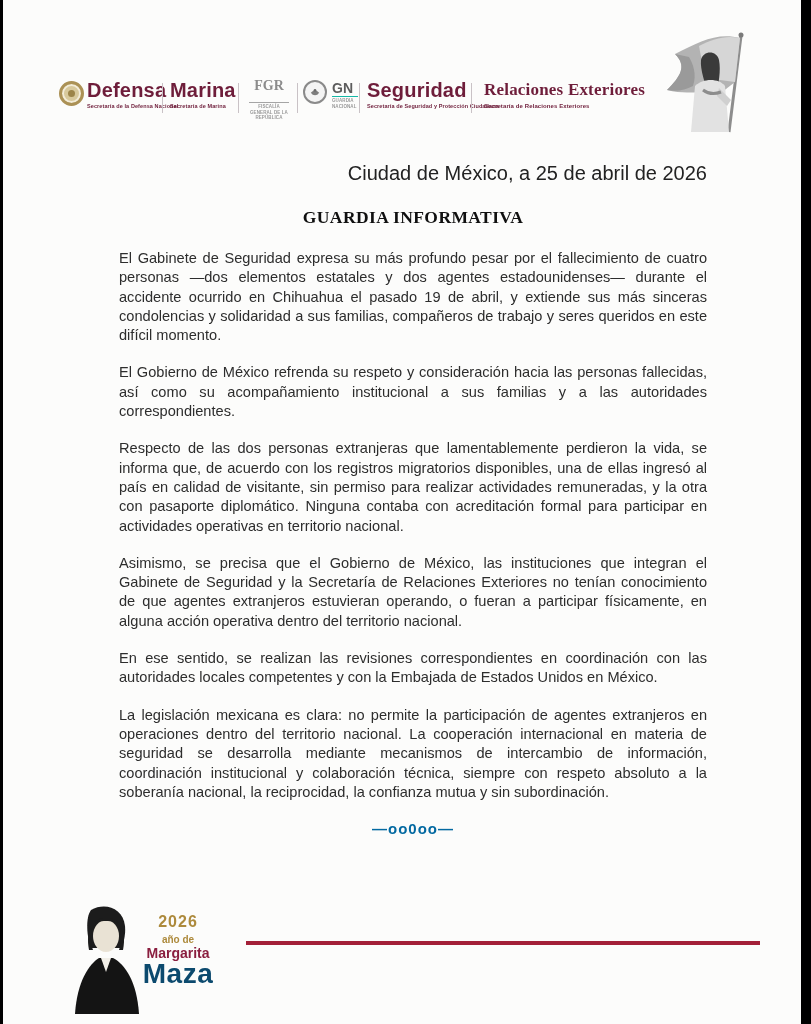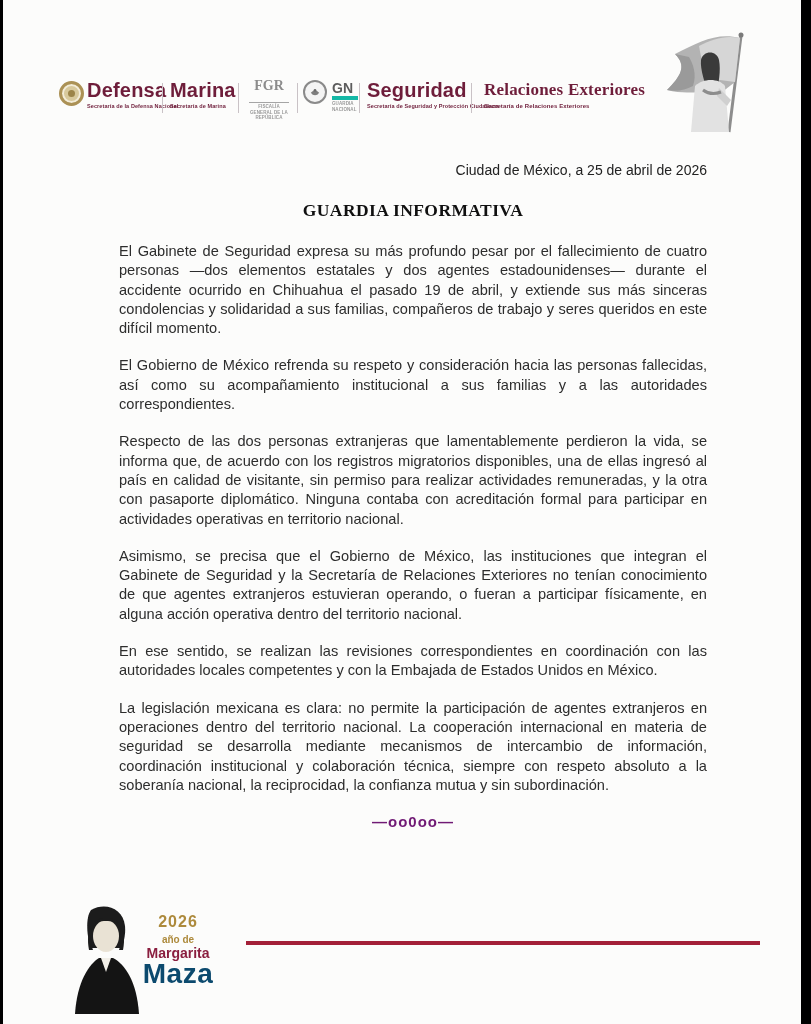--- a/index.html
+++ b/index.html
@@ -39,39 +39,39 @@
   .logo-fgr .fgr-word { font-family: "Liberation Serif", serif; font-weight: bold;
     font-size: 14px; color: #8c8c8c; border-bottom: 1px solid #a5a5a5; padding-bottom: 8px; }
   .logo-fgr .sublabel { font-size: 4.5px; color: #9a9a9a; white-space: normal; line-height: 5.5px; }
 
   .logo-gn { left: 300px; }
   .gn-circle { position: absolute; left: 0; top: 2px; width: 24px; height: 24px;
     border-radius: 50%; border: 2px solid #8a8a8a; background: #f4f4f4; }
   .gn-circle svg { width: 100%; height: 100%; }
   .gn-text { position: absolute; left: 29px; top: 2px; }
   .gn-text .gn-word { font-size: 14px; font-weight: bold; color: #5c5c5c;
-    border-bottom: 4px solid #14b8a6; line-height: 16px; }
+    border-bottom: 1px solid #14b8a6; line-height: 16px; }
   .gn-text .sublabel { font-size: 4.5px; color: #9a9a9a; white-space: normal; width: 26px; line-height: 5.5px; }
 
   .divider { position: absolute; top: 5px; width: 1px; height: 30px; background: #c9c2c6; }
   .div-1 { left: 159px; } .div-2 { left: 235px; } .div-3 { left: 294px; }
   .div-4 { left: 356px; } .div-5 { left: 468px; }
 
   .flag-art { position: absolute; left: 652px; top: 26px; width: 114px; height: 112px; }
 
   
   .content { position: absolute; left: 116px; top: 150px; width: 588px; }
-  .dateline { text-align: right; font-size: 14px; color: #222; margin-top: 12px; }
+  .dateline { text-align: right; font-size: 20px; color: #222; margin-top: 12px; }
   .doc-title { text-align: center; font-family: "Liberation Serif", serif;
     font-weight: bold; font-size: 17.5px; letter-spacing: 0.4px; color: #101010;
     margin-top: 22px; margin-bottom: 21px; }
   .content p { font-size: 14.6px; line-height: 19.3px; color: #2d2d2d;
     text-align: justify; margin-bottom: 18px; }
   .separator { text-align: center; font-weight: bold; font-size: 15px;
-    color: #701a75; letter-spacing: 1px; }
+    color: #0369a1; letter-spacing: 1px; }
 
   
   .portrait { position: absolute; left: 62px; top: 902px; width: 82px; height: 112px; }
   .year-block { position: absolute; left: 134px; top: 910px; width: 82px; text-align: center; }
   .year-2026 { font-size: 16px; font-weight: bold; color: #ad8a3c; letter-spacing: 1px; line-height: 24px; }
   .year-anode { font-size: 10px; font-weight: bold; color: #ad8a3c; line-height: 12px; }
   .year-marg { font-size: 14px; font-weight: bold; color: #8a1e3f; line-height: 15px; }
   .year-maza { font-size: 28px; font-weight: bold; color: #0c4a6e; line-height: 26px; letter-spacing: 0.5px; }
 
   .footer-rule { position: absolute; left: 243px; top: 941px; width: 514px; height: 4px; background: #a32038; }

